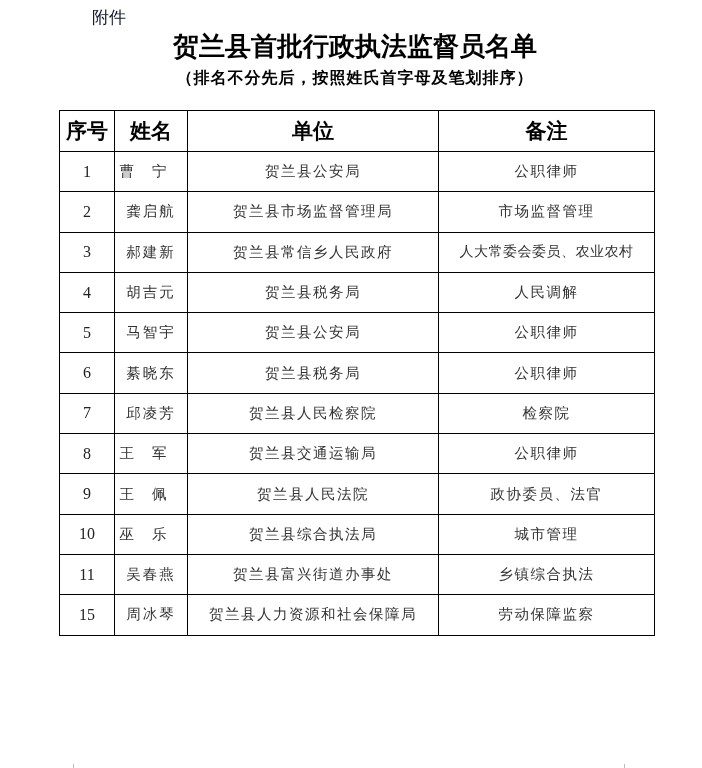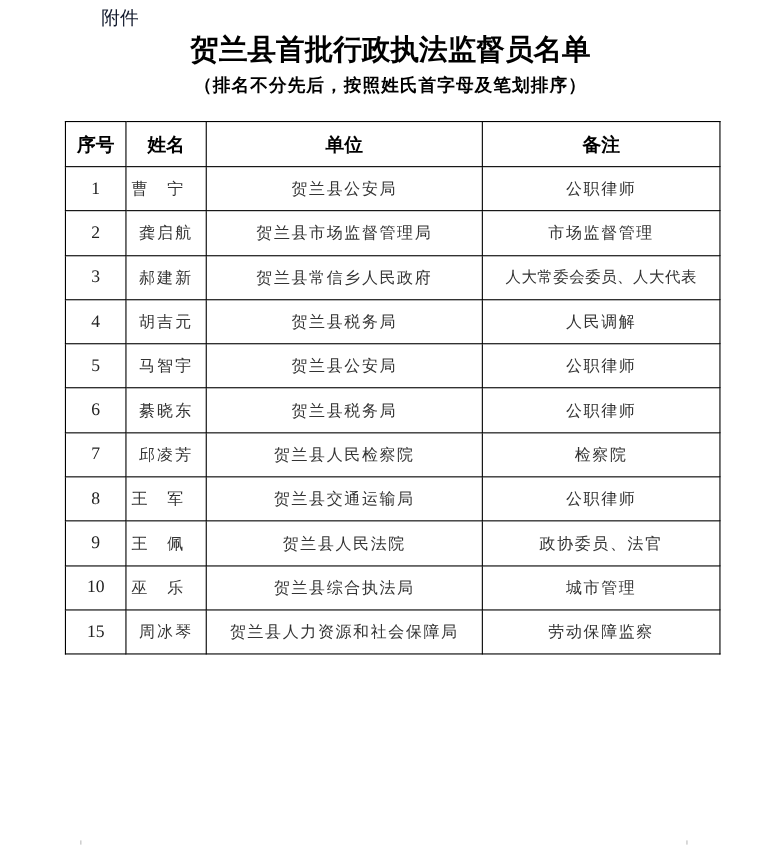--- a/index.html
+++ b/index.html
@@ -65,21 +65,21 @@
     table.roster th, table.roster td {
       border: 1.5px solid #000;
       text-align: center;
       vertical-align: middle;
       padding: 0;
       overflow: hidden;
       white-space: nowrap;
     }
     table.roster th {
       height: 40px;
-      font-size: 17px;
+      font-size: 21px;
       font-weight: bold;
       font-family: "DejaVu Sans", sans-serif;
       color: #000;
     }
     table.roster td {
       height: 39.3px;
       font-size: 14.5px;
       font-family: "DejaVu Serif", serif;
       color: #333;
       letter-spacing: 1.5px;
@@ -141,21 +141,21 @@
     <tr>
       <td class="no">2</td>
       <td class="name">龚启航</td>
       <td class="unit">贺兰县市场监督管理局</td>
       <td class="note">市场监督管理</td>
     </tr>
     <tr>
       <td class="no">3</td>
       <td class="name">郝建新</td>
       <td class="unit">贺兰县常信乡人民政府</td>
-      <td class="note long">人大常委会委员、人大代表</td>
+      <td class="note long">人大常委会委员、农业农村</td>
     </tr>
     <tr>
       <td class="no">4</td>
       <td class="name">胡吉元</td>
       <td class="unit">贺兰县税务局</td>
       <td class="note">人民调解</td>
     </tr>
     <tr>
       <td class="no">5</td>
       <td class="name">马智宇</td>
@@ -186,20 +186,26 @@
       <td class="unit">贺兰县人民法院</td>
       <td class="note">政协委员、法官</td>
     </tr>
     <tr>
       <td class="no">10</td>
       <td class="name spaced">巫乐</td>
       <td class="unit">贺兰县综合执法局</td>
       <td class="note">城市管理</td>
     </tr>
     <tr>
+      <td class="no">11</td>
+      <td class="name">吴春燕</td>
+      <td class="unit">贺兰县富兴街道办事处</td>
+      <td class="note">乡镇综合执法</td>
+    </tr>
+    <tr>
       <td class="no">15</td>
       <td class="name">周冰琴</td>
       <td class="unit">贺兰县人力资源和社会保障局</td>
       <td class="note">劳动保障监察</td>
     </tr>
   </tbody>
 </table>
 
 <div class="page-edge" style="left:73px;"></div>
 <div class="page-edge" style="left:624px;"></div>

